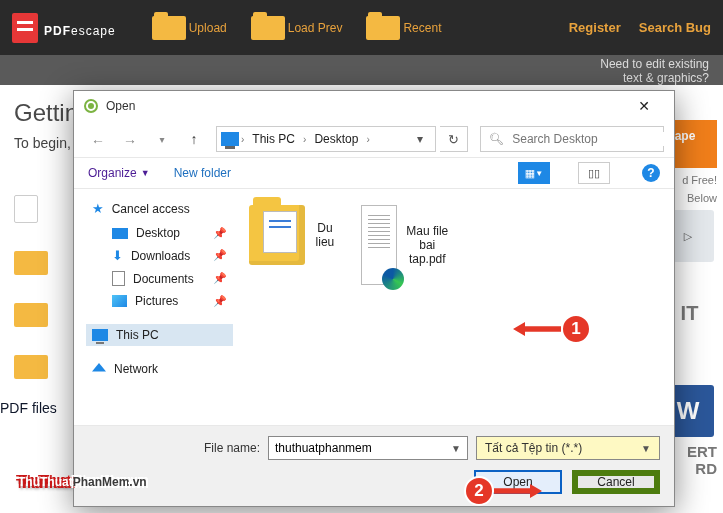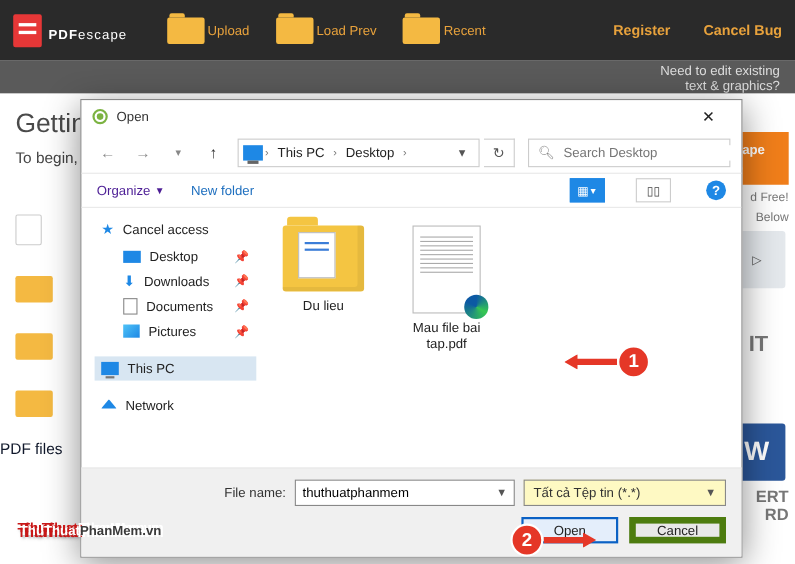--- a/index.html
+++ b/index.html
@@ -9,21 +9,21 @@
 .logo{display:flex;align-items:center;gap:6px}
 .logo-icon{width:26px;height:30px;background:#e63737;border-radius:2px;position:relative}
 .logo-icon:before,.logo-icon:after{content:"";position:absolute;background:#fff;height:3px;left:5px;right:5px}
 .logo-icon:before{top:8px}.logo-icon:after{top:15px}
 .logo-text{font-size:22px;font-weight:300;letter-spacing:1px}
 .logo-text b{font-weight:700}
 .topbar-btns{display:flex;gap:24px;margin-left:36px}
 .topbar-btn{display:flex;flex-direction:row;align-items:center;gap:3px;color:#e8a23c;font-size:11px}
 .folder-i{width:34px;height:24px;background:#f4b942;border-radius:2px;position:relative}
 .folder-i:before{content:"";position:absolute;top:-4px;left:2px;width:14px;height:4px;background:#f4b942;border-radius:2px 2px 0 0}
-.topbar-right{margin-left:auto;display:flex;gap:30px}
+.topbar-right{margin-left:auto;display:flex;gap:18px}
 .topbar-right a{color:#e8a23c;font-weight:600;font-size:13px}
 .banner{height:30px;background:#5a5a5a;color:#ddd;text-align:right;padding:2px 14px;font-size:12px;line-height:14px}
 .pagebg{position:absolute;top:85px;left:0;right:0;bottom:0;background:#fff;padding:14px}
 .pagebg h2{font-size:24px;color:#4a4a4a;font-weight:400}
 .pagebg p{font-size:14px;color:#444;margin-top:8px}
 .rightcol{position:absolute;right:6px;top:120px;width:55px}
 .orange-pill{background:#f07e1a;color:#fff;border-radius:6px 0 0 6px;padding:8px 6px;font-size:13px;font-weight:700;text-align:left;line-height:15px}
 .gray-txt{color:#777;font-size:11px;margin:6px 0 2px;text-align:right}
 .ad-icon{width:52px;height:52px;background:#e4e8ec;border-radius:3px;margin:6px 0;display:flex;align-items:center;justify-content:center;font-size:11px;color:#555}
 .word-icon{width:52px;height:52px;background:#2b579a;border-radius:3px;margin:6px 0;display:flex;align-items:center;justify-content:center;color:#fff;font-size:24px;font-weight:700}
@@ -69,21 +69,21 @@
 .nav-sep{height:12px}
 .ico-star{color:#1e88e5;font-size:13px}
 .ico-desk{width:16px;height:11px;background:#1e88e5}
 .ico-dl{color:#1e88e5;font-size:13px}
 .ico-doc{width:13px;height:15px;background:#fff;border:1px solid #888}
 .ico-pic{width:15px;height:12px;background:linear-gradient(135deg,#4fc3f7,#1e88e5)}
 .ico-pc{width:16px;height:12px;background:#1e88e5;position:relative}
 .ico-pc:after{content:"";position:absolute;bottom:-3px;left:4px;width:8px;height:2px;background:#777}
 .ico-net{width:14px;height:12px;background:#1e88e5;clip-path:polygon(50% 0,100% 70%,0 70%)}
 .content{flex:1;padding:12px 8px;display:flex;gap:14px;align-items:flex-start}
-.file{width:98px;display:flex;flex-direction:column;align-items:center;gap:6px;padding:4px;text-align:center}
+.file{width:98px;display:flex;flex-direction:row;align-items:center;gap:6px;padding:4px;text-align:center}
 .file .lbl{font-size:12px;color:#222;line-height:14px}
 .fold-lg{width:74px;height:60px;background:#f4c542;border-radius:3px;position:relative;box-shadow:inset -6px -4px 0 rgba(0,0,0,.06)}
 .fold-lg:before{content:"";position:absolute;top:-8px;left:4px;width:28px;height:8px;background:#f4c542;border-radius:3px 3px 0 0}
 .fold-lg .paper{position:absolute;top:6px;left:14px;width:34px;height:42px;background:#fff;border:1px solid #bbb}
 .fold-lg .paper:before,.fold-lg .paper:after{content:"";position:absolute;left:5px;right:5px;height:2px;background:#3b7dd8}
 .fold-lg .paper:before{top:8px}.fold-lg .paper:after{top:14px}
 .pdf-lg{width:62px;height:80px;background:#fff;border:1px solid #bbb;position:relative;padding:6px}
 .pdf-lg .ln{height:1px;background:#aaa;margin:3px 0}
 .pdf-lg .edge-badge{position:absolute;right:-8px;bottom:-6px;width:22px;height:22px;border-radius:50%;background:conic-gradient(#0c59a4,#36c752 120deg,#0c59a4 300deg)}
 .callout{position:absolute;display:flex;align-items:center}
@@ -120,21 +120,21 @@
           <div class="folder-i"></div>
           <span>Load Prev</span>
         </div>
       <div class="topbar-btn">
           <div class="folder-i"></div>
           <span>Recent</span>
         </div>
     </div>
     <div class="topbar-right">
       <a>Register</a>
-      <a>Cancel Bug</a>
+      <a>Search Bug</a>
     </div>
   </div>
   <div class="banner">
     <div>Need to edit existing</div>
     <div>text &amp; graphics?</div>
   </div>
   <div class="pagebg">
     <h2>Getting</h2>
     <p>To begin,</p>
     <div style="position:absolute;left:0;top:315px;font-size:14px;color:#0f172a">PDF files</div>

